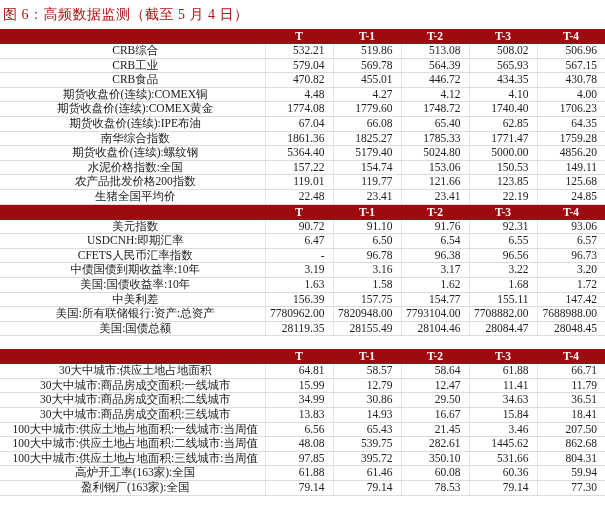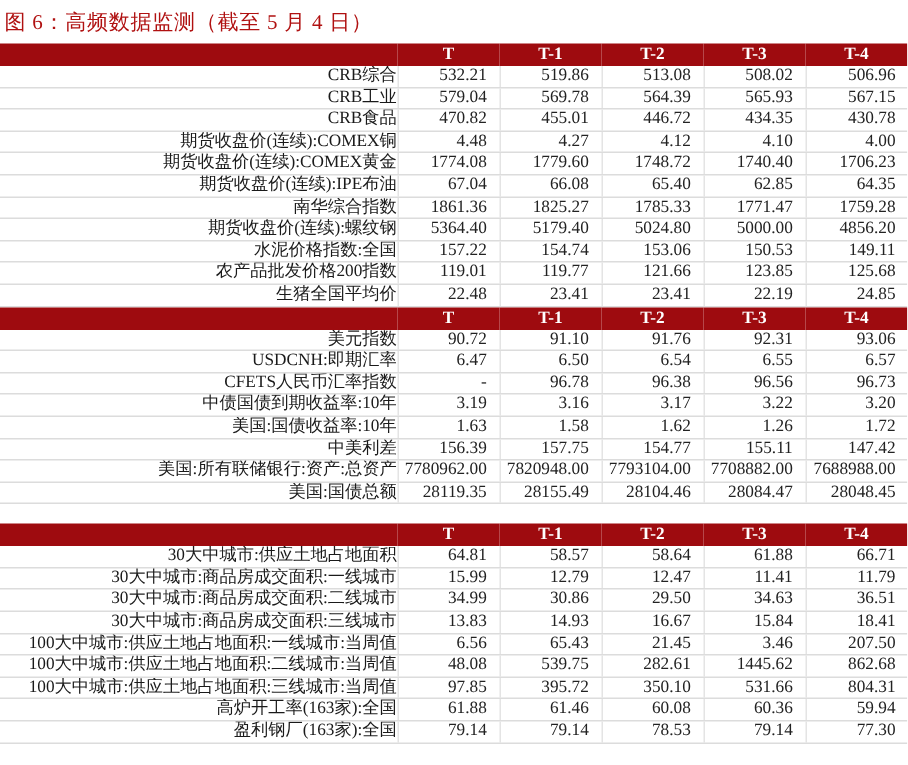--- a/index.html
+++ b/index.html
@@ -29,21 +29,21 @@
   thead tr{background:var(--bar-red);}
   th{
     color:#FFFFFF;font-weight:bold;font-size:11.5px;height:15px;
     line-height:15px;text-align:center;padding:0;
     font-family:"Liberation Serif","DejaVu Serif",serif;
   }
   td{
     font-size:11.5px;height:13.6px;line-height:13.6px;padding:0;
     border-bottom:1px solid var(--grid);white-space:nowrap;overflow:hidden;
   }
-  td.label{text-align:right;padding-left:6px;color:var(--txt);}
+  td.label{text-align:center;padding-left:6px;color:var(--txt);}
   td.num{
     text-align:right;padding-right:8px;border-left:1px solid var(--vgrid);
     color:#222222;
   }
 </style>
 </head>
 <body>
 
 <div class="page">
   <div class="fig-title">图 6：高频数据监测（截至 5 月 4 日）</div>
@@ -209,21 +209,21 @@
           <td class="num">3.16</td>
           <td class="num">3.17</td>
           <td class="num">3.22</td>
           <td class="num">3.20</td>
         </tr>
         <tr>
           <td class="label">美国:国债收益率:10年</td>
           <td class="num">1.63</td>
           <td class="num">1.58</td>
           <td class="num">1.62</td>
-          <td class="num">1.26</td>
+          <td class="num">1.68</td>
           <td class="num">1.72</td>
         </tr>
         <tr>
           <td class="label">中美利差</td>
           <td class="num">156.39</td>
           <td class="num">157.75</td>
           <td class="num">154.77</td>
           <td class="num">155.11</td>
           <td class="num">147.42</td>
         </tr>

